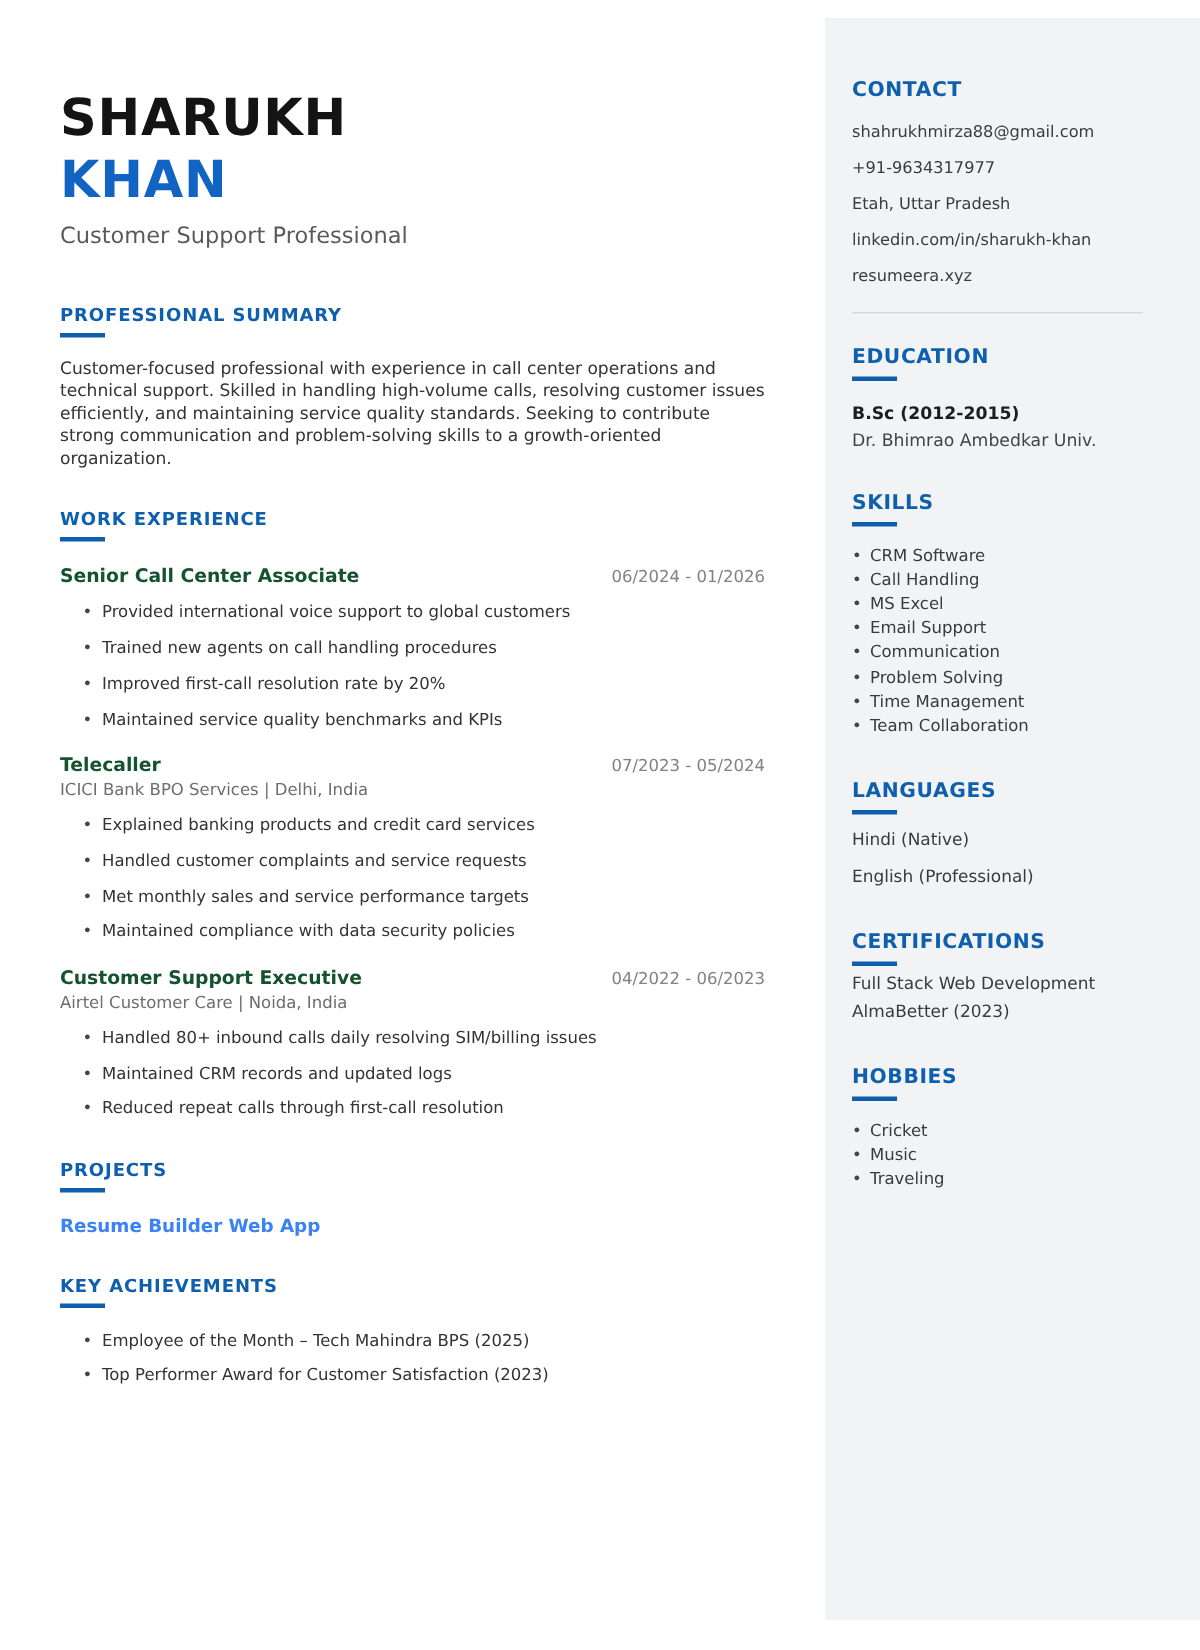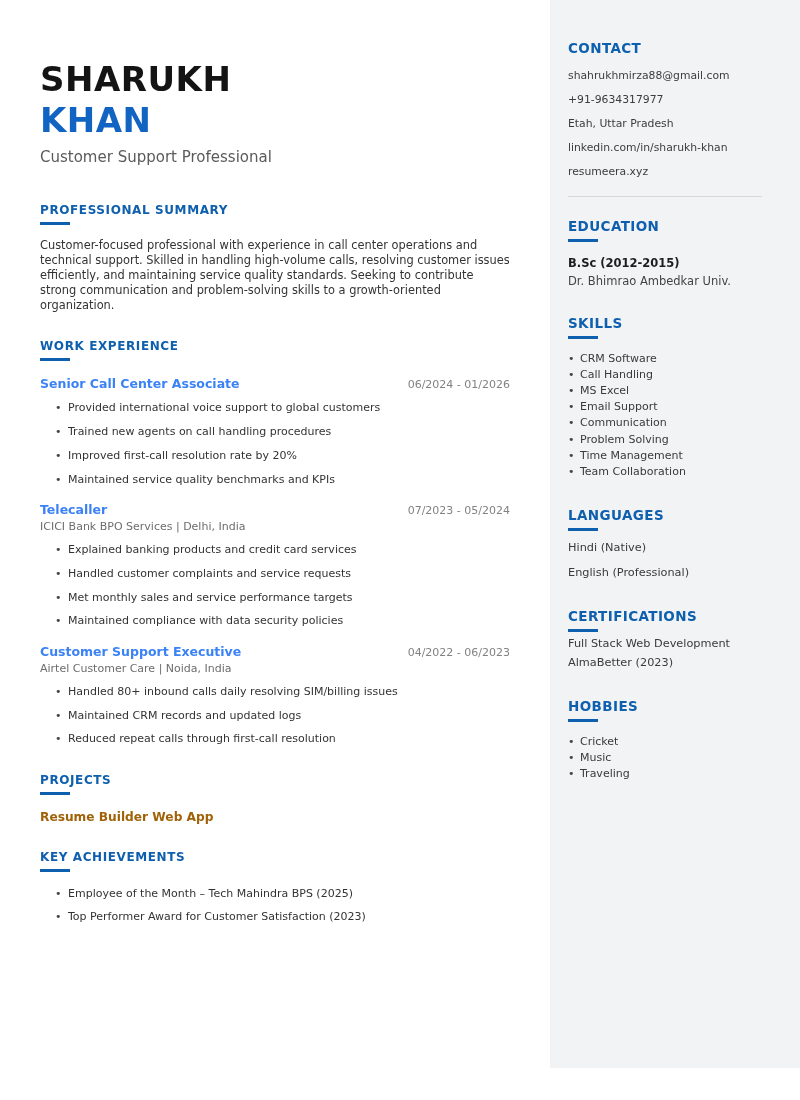--- a/index.html
+++ b/index.html
@@ -7,21 +7,21 @@
     width:800px; height:1100px; position:relative;
     background:#ffffff;
     font-family:"DejaVu Sans","Liberation Sans",sans-serif;
     color:#333;
     overflow:hidden;
   }
   .page { position:relative; width:800px; height:1100px; }
 
   
   .sidebar {
-    position:absolute; top:0; right:0; width:250px; height:1068px;
+    position:absolute; top:12px; right:0; width:250px; height:1068px;
     background:#f2f3f5; box-sizing:border-box;
     padding:40px 38px 40px 18px;
   }
   .side-heading {
     font-size:13.5px; font-weight:bold; color:#0e5fae;
     letter-spacing:0.4px; margin:0;
   }
   .heading-bar { width:30px; height:3px; background:#0e5fae; margin-top:5px; }
   .side-section { margin-bottom:27px; }
   .contact-line { font-size:10.8px; color:#3c3c3c; line-height:1.48; margin-top:8px; }
@@ -50,28 +50,28 @@
   .section-summary { margin-top:37px; }
   .section { margin-top:26px; }
   .main-heading {
     font-size:12px; font-weight:bold; color:#0e5fae;
     letter-spacing:0.6px; margin:0;
   }
   .summary-text { margin-top:13px; font-size:11.4px; line-height:1.33; color:#333; width:470px; }
 
   .job { margin-top:15px; }
   .job-head { display:flex; justify-content:space-between; align-items:baseline; }
-  .job-title { font-size:12.5px; font-weight:bold; color:#3b82f6; }
+  .job-title { font-size:12.5px; font-weight:bold; color:#14532d; }
   .job-dates { font-size:11px; color:#828282; }
   .job-company { font-size:11px; color:#6d6d6d; margin-top:3px; }
   ul.bullets { list-style:none; margin:10px 0 0 0; padding:0 0 0 15px; }
   ul.bullets li { position:relative; font-size:11px; color:#333; margin-bottom:9.5px; padding-left:13px; line-height:1.3; }
   ul.bullets li::before { content:"\2022"; position:absolute; left:0; color:#444; }
 
-  .project-name { font-size:12.2px; font-weight:bold; color:#a16207; margin-top:15px; }
+  .project-name { font-size:12.2px; font-weight:bold; color:#3b82f6; margin-top:15px; }
   .project-desc { font-size:11.4px; color:#333; line-height:1.33; margin-top:5px; width:470px; }
 
   ul.ach-list { list-style:none; margin:15px 0 0 0; padding:0 0 0 15px; }
   ul.ach-list li { position:relative; font-size:11px; color:#333; margin-bottom:10px; padding-left:13px; }
   ul.ach-list li::before { content:"\2022"; position:absolute; left:0; color:#444; }
 </style>
 </head>
 <body>
 
 <div class="page">

